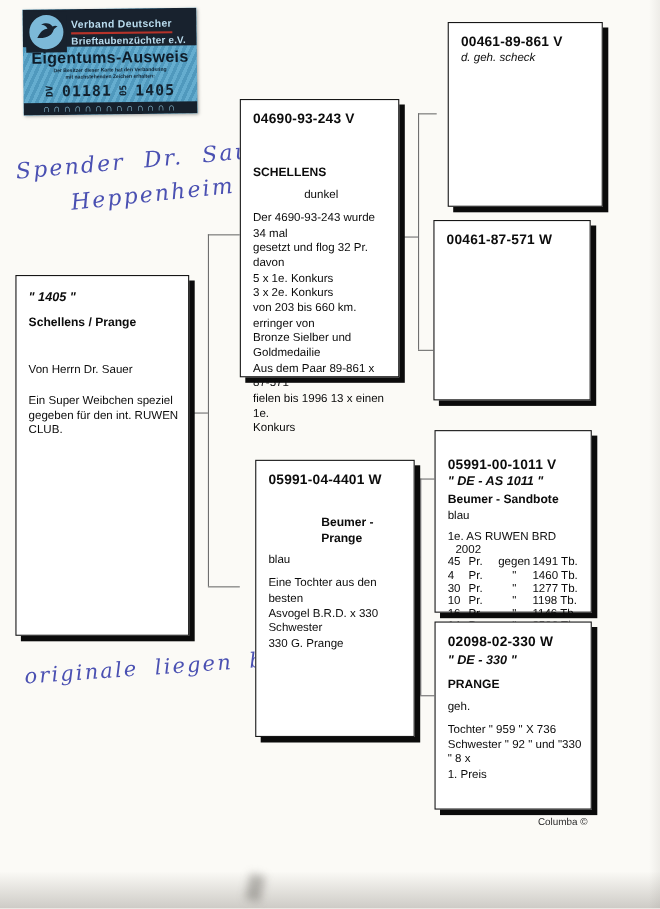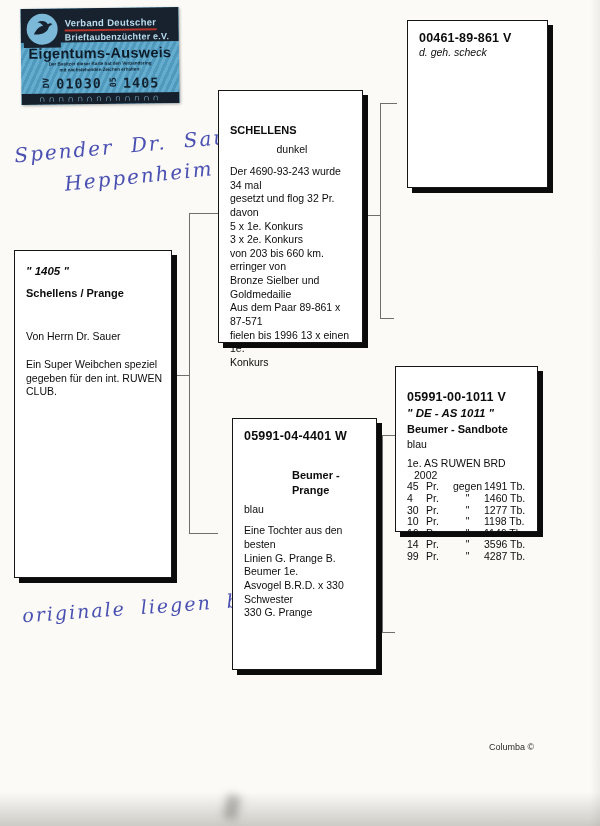--- a/index.html
+++ b/index.html
@@ -52,31 +52,31 @@
   .ring-line{font-size:12.5px;font-weight:bold;letter-spacing:0.2px;}
   .name-line{font-size:11.5px;font-weight:bold;font-style:italic;margin-top:4px;}
   .strain-line{font-size:11px;font-weight:bold;}
   .bodyblock div{min-height:13px;}
   
   .b1405{left:14px;top:250px;width:158px;height:328px;}
   .b1405 .strain-line{margin-top:7px;}
   .b1405 .note1{margin-top:30px;}
   .b1405 .bodyblock{margin-top:14px;}
   .b243{left:218px;top:90px;width:145px;height:253px;}
-  .b243 .strain-line{margin-top:23px;}
+  .b243 .strain-line{margin-top:34px;}
   .b243 .colorline{margin-top:6px;text-align:center;}
   .b243 .bodyblock{margin-top:8px;}
   .b861{left:407px;top:20px;width:141px;height:168px;}
   .b861 .colorline{font-style:italic;}
   .b571{left:394px;top:200px;width:143px;height:164px;}
   .b4401{left:218px;top:418px;width:145px;height:252px;margin-left:14px;}
   .b4401 .strain-line{margin-top:24px;padding-left:48px;}
   .b4401 .colorline{margin-top:6px;}
   .b4401 .bodyblock{margin-top:8px;}
-  .b1011{left:395px;top:366px;width:143px;height:166px;padding-top:23px;line-height:1.18;}
+  .b1011{left:395px;top:391px;width:143px;height:166px;padding-top:23px;line-height:1.18;}
   .b1011 .name-line{margin-top:2px;}
   .b1011 .strain-line{margin-top:3px;}
   .b1011 .colorline{margin-top:2px;}
   .b1011 .results-head{margin-top:6px;}
   .b1011 .results-year{padding-left:7px;}
   .results-grid{display:grid;grid-template-columns:19px 25px 33px auto;line-height:11.6px;}
   .results-grid .conn{text-align:center;}
   .b330{left:395px;top:565px;width:143px;height:171px;}
   .b330 .name-line{margin-top:3px;}
   .b330 .strain-line{margin-top:6px;}
@@ -107,21 +107,21 @@
             <path d="M4 17 C7 11 10 9 13 9 C12 7 10 5.5 7.5 5.5 C11.5 3.2 15.5 4.2 17.5 7.2 C19.3 6.2 20.6 6.3 21.8 7.3 C20 8.2 19 9.2 18.2 10.4 C17.2 14.6 12 17.8 4 17 Z" fill="#18222e"></path>
           </svg>
         </div>
       </div>
     </div>
     <div class="sticker-title">Eigentums-Ausweis</div>
     <div class="sticker-small">Der Besitzer dieser Karte hat den Verbandsring</div>
     <div class="sticker-small">mit nachstehenden Zeichen erhalten:</div>
     <div class="sticker-ring">
       <span class="ring-rot">DV</span>
-      <span class="ring-num">01030</span>
+      <span class="ring-num">01181</span>
       <span class="ring-rot">05</span>
       <span class="ring-num">1405</span>
     </div>
     <div class="sticker-band">∩∩∩∩∩∩∩∩∩∩∩∩∩</div>
   </div>
 
   <div class="hw hw1">Spender Dr. Sauer</div>
   <div class="hw hw2">Heppenheim</div>
   <div class="hw hw3">originale liegen bei</div>
 
@@ -145,48 +145,51 @@
     <div class="strain-line">Schellens / Prange</div>
     <div class="note1">Von Herrn Dr. Sauer</div>
     <div class="bodyblock">
       <div>Ein Super Weibchen speziel</div>
       <div>gegeben für den int. RUWEN</div>
       <div>CLUB.</div>
     </div>
   </div>
 
   <div class="pbox b243">
+    <div class="ring-line">04690-93-243 V</div>
     <div class="strain-line">SCHELLENS</div>
     <div class="colorline">dunkel</div>
     <div class="bodyblock">
       <div>Der 4690-93-243 wurde 34 mal</div>
       <div>gesetzt und flog 32 Pr. davon</div>
       <div>5 x 1e. Konkurs</div>
       <div>3 x 2e. Konkurs</div>
       <div>von 203 bis 660 km. erringer von</div>
       <div>Bronze Sielber und Goldmedailie</div>
       <div>Aus dem Paar 89-861 x 87-571</div>
       <div>fielen bis 1996  13 x einen 1e.</div>
       <div>Konkurs</div>
     </div>
   </div>
 
   <div class="pbox b861">
     <div class="ring-line">00461-89-861 V</div>
     <div class="colorline">d. geh. scheck</div>
   </div>
 
+  <div class="pbox b571">
+    <div class="ring-line">00461-87-571 W</div>
+  </div>
 
   <div class="pbox b4401">
     <div class="ring-line">05991-04-4401 W</div>
     <div class="strain-line">Beumer - Prange</div>
     <div class="colorline">blau</div>
     <div class="bodyblock">
       <div>Eine Tochter aus den besten</div>
-      <div>Linien G. Prange B. Beumer 1e.</div>
       <div>Asvogel B.R.D. x 330 Schwester</div>
       <div>330 G. Prange</div>
     </div>
   </div>
 
   <div class="pbox b1011">
     <div class="ring-line">05991-00-1011 V</div>
     <div class="name-line">" DE - AS 1011 "</div>
     <div class="strain-line">Beumer - Sandbote</div>
     <div class="colorline">blau</div>
@@ -217,16 +220,27 @@
         <span>Pr.</span>
         <span class="conn">"</span>
         <span>3596 Tb.</span>
       <span>99</span>
         <span>Pr.</span>
         <span class="conn">"</span>
         <span>4287 Tb.</span>
     </div>
   </div>
 
+  <div class="pbox b330">
+    <div class="ring-line">02098-02-330 W</div>
+    <div class="name-line">" DE - 330 "</div>
+    <div class="strain-line">PRANGE</div>
+    <div class="colorline">geh.</div>
+    <div class="bodyblock">
+      <div>Tochter " 959 " X 736</div>
+      <div>Schwester " 92 " und "330 "  8 x</div>
+      <div>1. Preis</div>
+    </div>
+  </div>
 
   <div class="columba">Columba ©</div>
 
 </div>
 
 </body></html>

